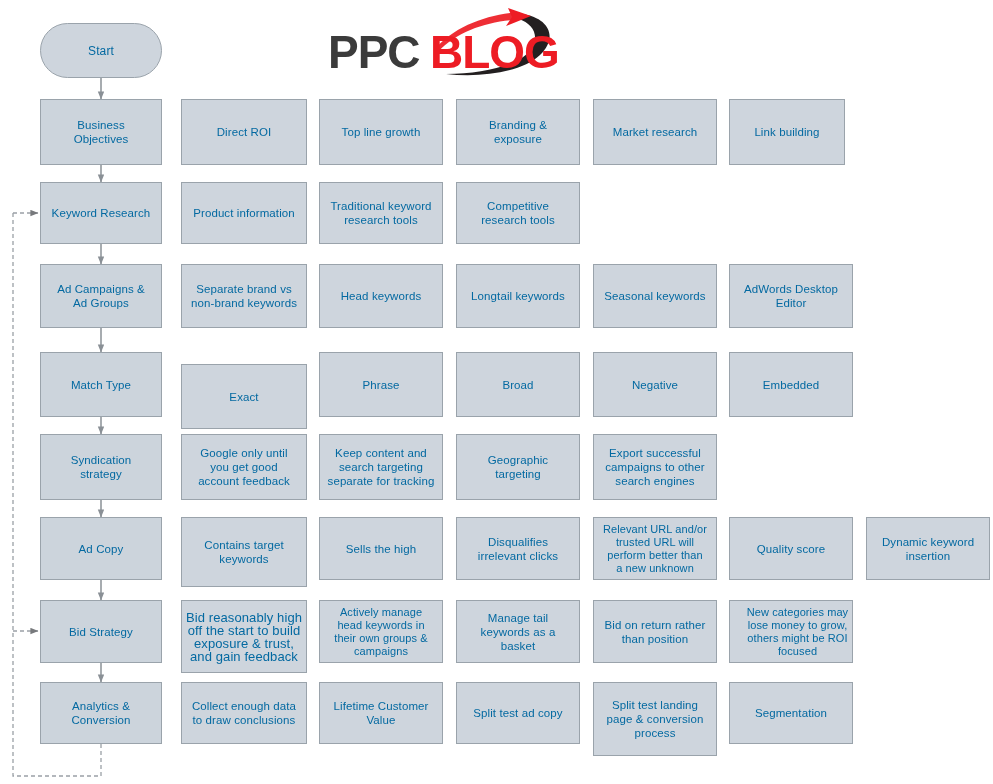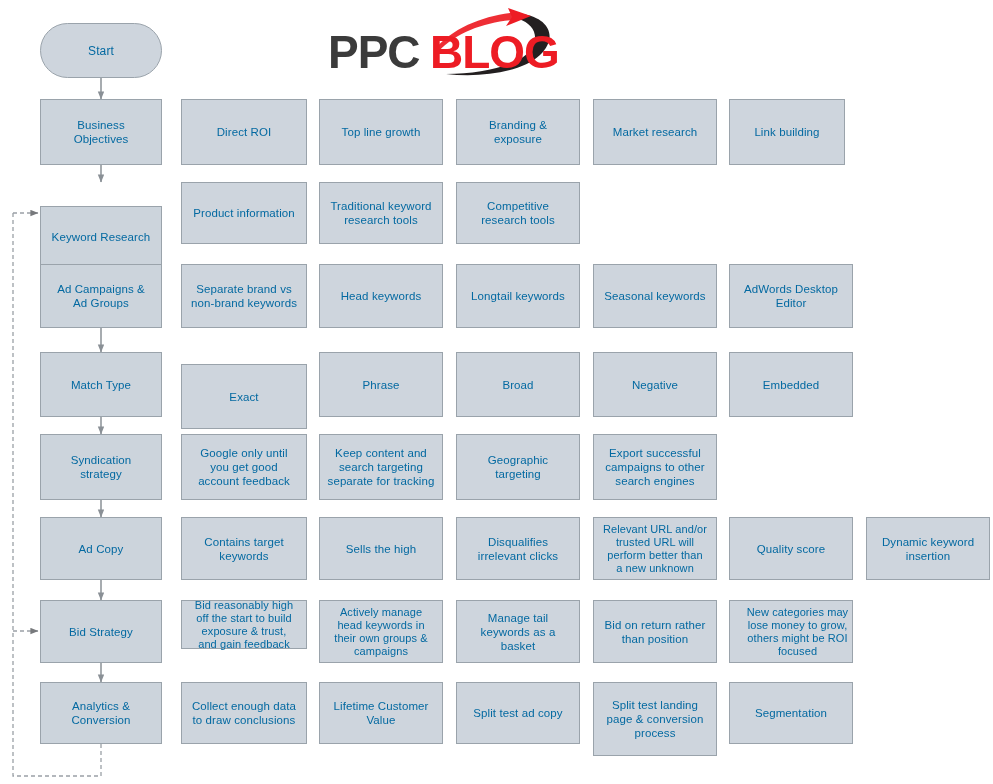--- a/index.html
+++ b/index.html
@@ -111,21 +111,21 @@
 
   <div class="node spine" style="left:40px; top:99px; width:122px; height:66px;">Business
 Objectives</div>
   <div class="node" style="left:181px; top:99px; width:126px; height:66px;">Direct ROI</div>
   <div class="node" style="left:319px; top:99px; width:124px; height:66px;">Top line growth</div>
   <div class="node" style="left:456px; top:99px; width:124px; height:66px;">Branding &amp;
 exposure</div>
   <div class="node" style="left:593px; top:99px; width:124px; height:66px;">Market research</div>
   <div class="node" style="left:729px; top:99px; width:116px; height:66px;">Link building</div>
 
-  <div class="node spine" style="left:40px; top:182px; width:122px; height:62px;margin-top:24px;">Keyword Research</div>
+  <div class="node spine" style="left:40px; top:182px; width:122px; height:62px;">Keyword Research</div>
   <div class="node" style="left:181px; top:182px; width:126px; height:62px;">Product information</div>
   <div class="node" style="left:319px; top:182px; width:124px; height:62px;">Traditional keyword
 research tools</div>
   <div class="node" style="left:456px; top:182px; width:124px; height:62px;">Competitive
 research tools</div>
 
   <div class="node spine" style="left:40px; top:264px; width:122px; height:64px;">Ad Campaigns &amp;
 Ad Groups</div>
   <div class="node" style="left:181px; top:264px; width:126px; height:64px;">Separate brand vs
 non-brand keywords</div>
@@ -150,35 +150,35 @@
   <div class="node" style="left:319px; top:434px; width:124px; height:66px;">Keep content and
 search targeting
 separate for tracking</div>
   <div class="node" style="left:456px; top:434px; width:124px; height:66px;">Geographic
 targeting</div>
   <div class="node" style="left:593px; top:434px; width:124px; height:66px;">Export successful
 campaigns to other
 search engines</div>
 
   <div class="node spine" style="left:40px; top:517px; width:122px; height:63px;">Ad Copy</div>
-  <div class="node" style="left:181px; top:517px; width:126px; height:63px;">Contains target
+  <div class="node" style="left:181px; top:517px; width:126px; height:70px;">Contains target
 keywords</div>
   <div class="node" style="left:319px; top:517px; width:124px; height:63px;">Sells the high</div>
   <div class="node" style="left:456px; top:517px; width:124px; height:63px;">Disqualifies
 irrelevant clicks</div>
   <div class="node" style="left:593px; top:517px; width:124px; height:63px; font-size:11px; line-height:13px;">Relevant URL and/or
 trusted URL will
 perform better than
 a new unknown</div>
   <div class="node" style="left:729px; top:517px; width:124px; height:63px;">Quality score</div>
   <div class="node" style="left:866px; top:517px; width:124px; height:63px;">Dynamic keyword
 insertion</div>
 
   <div class="node spine" style="left:40px; top:600px; width:122px; height:63px;">Bid Strategy</div>
-  <div class="node" style="left:181px; top:600px; width:126px; height:49px; font-size:11px; line-height:13px;">Bid reasonably high
+  <div class="node" style="left:181px; top:600px; width:126px; height:73px; font-size:13px; line-height:13px;">Bid reasonably high
 off the start to build
 exposure &amp; trust,
 and gain feedback</div>
   <div class="node" style="left:319px; top:600px; width:124px; height:63px; font-size:11px; line-height:13px;">Actively manage
 head keywords in
 their own groups &amp;
 campaigns</div>
   <div class="node" style="left:456px; top:600px; width:124px; height:63px;">Manage tail
 keywords as a
 basket</div>

